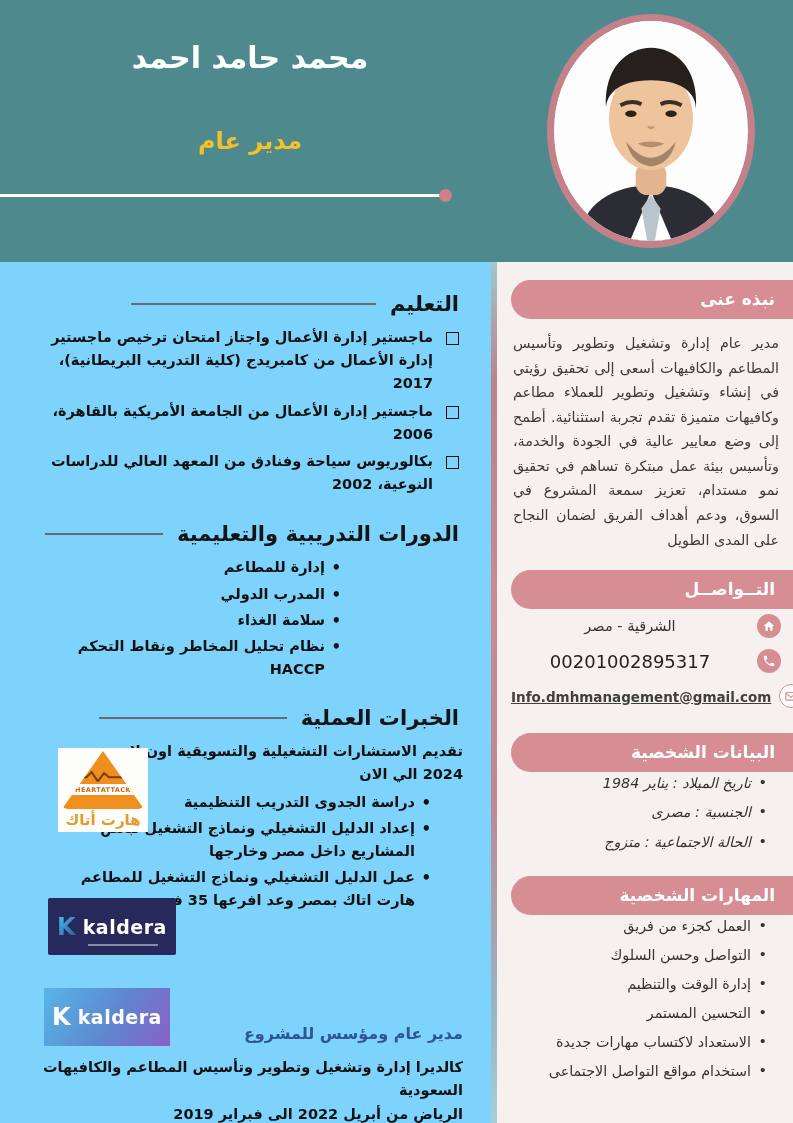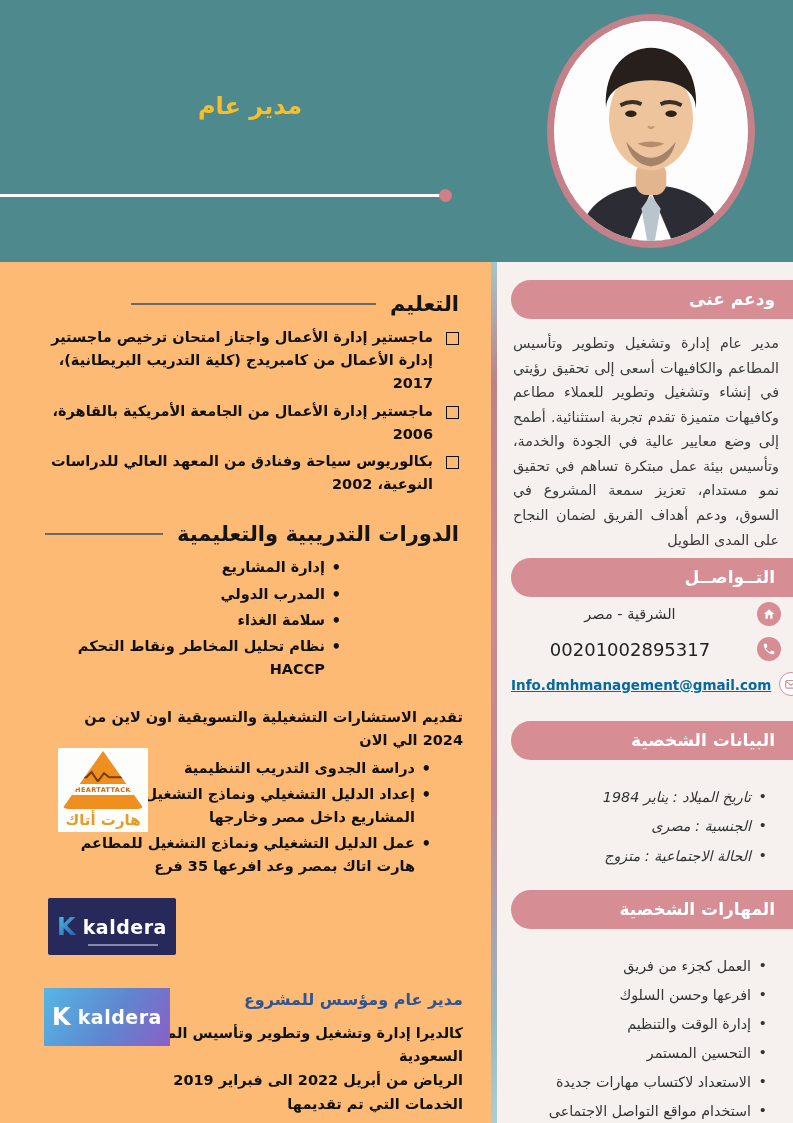--- a/index.html
+++ b/index.html
@@ -12,21 +12,21 @@
   .name{color:#ffffff;font-size:30px;font-weight:bold;letter-spacing:1px;}
   .job-title{color:#f3c02c;font-size:24px;font-weight:bold;margin-top:52px;}
   .header-line{position:absolute;top:194px;left:0;width:440px;height:3px;background:#ffffff;}
   .header-line .dot{position:absolute;right:-12px;top:-5px;width:13px;height:13px;border-radius:50%;background:#cf8087;}
   .photo{position:absolute;top:14px;right:38px;width:208px;height:234px;border-radius:50%;
          border:7px solid #c5818a;background:#ffffff;overflow:hidden;}
   .photo svg{width:100%;height:100%;display:block;}
 
   
   .content{display:flex;height:861px;}
-  .main{flex:1;direction:rtl;padding:26px 28px 0 40px;position:relative;background:#fdba74;}
+  .main{flex:1;direction:rtl;padding:26px 28px 0 40px;position:relative;background:#7dd3fc;}
   .divider{width:6px;background:linear-gradient(180deg,#a3c6c9 0%,#bb8289 14%,#ca8a90 40%,#c08791 62%,#97b7c3 88%,#abced6 100%);}
   .sidebar{width:296px;direction:rtl;background:#f6f1ee;position:relative;}
 
   
   .sec-head{display:flex;align-items:center;gap:14px;margin:4px 4px 10px 0;}
   .sec-head h2{margin:0;font-size:21px;font-weight:bold;color:#151515;}
   .rule{height:2px;background:#6a6a6a;}
   .r1{width:245px;} .r2{width:118px;} .r3{width:188px;}
 
   ul{margin:0;padding:0;list-style:none;}
@@ -51,44 +51,45 @@
   .kal{position:absolute;direction:ltr;display:flex;align-items:center;justify-content:center;gap:7px;color:#fff;}
   .kal .kmark{font-size:24px;font-weight:bold;background:linear-gradient(135deg,#49c7e8,#2e4fa3);-webkit-background-clip:text;background-clip:text;color:transparent;}
   .kal .kname{font-size:19px;font-weight:bold;letter-spacing:.5px;}
   .kal .tag{position:absolute;bottom:9px;right:18px;width:70px;height:2px;background:rgba(255,255,255,.45);}
   .kal1{left:48px;top:636px;width:128px;height:57px;background:#27295a;border-radius:2px;}
   .kal2{left:44px;top:726px;width:126px;height:58px;background:linear-gradient(120deg,#56b6e6 0%,#5f86cf 55%,#8a5fc8 100%);}
 
   
   .banner{margin:0 0 0 14px;background:#d68d93;color:#fff;font-size:17px;font-weight:bold;
           padding:9px 18px 10px;border-radius:20px 0 0 20px;}
-  .about-text{padding:12px 14px 6px 16px;font-size:14.3px;color:#3a3a3a;text-align:justify;line-height:1.72;}
-  .side-list{padding:26px 26px 6px 10px;}
+  .about-text{padding:12px 14px 18px 16px;font-size:14.3px;color:#3a3a3a;text-align:justify;line-height:1.72;}
+  .side-list{padding:0 26px 6px 10px;}
   .side-list li{position:relative;padding:0 16px 7px 0;font-size:14.3px;color:#333;line-height:1.55;}
   .side-list li::before{content:"•";position:absolute;right:0;top:-1px;}
   .personal li{font-style:italic;}
   .gap-s{height:10px;} .gap-m{height:18px;}
 
   .contact{padding:5px 12px 14px 14px;}
   .c-row{display:flex;align-items:center;direction:ltr;margin-bottom:11px;}
   .c-text{flex:1;text-align:center;}
   .c-loc{font-size:14.5px;color:#333;}
   .c-phone{font-size:18px;color:#222;}
-  .c-mail{font-size:13.5px;font-weight:bold;color:#0369a1;text-decoration:underline;}
+  .c-mail{font-size:13.5px;font-weight:bold;color:#404040;text-decoration:underline;}
   .c-icon{width:24px;height:24px;border-radius:50%;background:#d68d93;display:flex;align-items:center;justify-content:center;margin-left:8px;flex:0 0 auto;}
   .c-icon svg{width:14px;height:14px;}
   .c-icon.outline{background:#fff;border:1.6px solid #d68d93;}
 </style>
 </head>
 <body>
 
 <div class="page">
 
   <div class="header">
     <div class="name-block">
+      <div class="name">محمد حامد احمد</div>
       <div class="job-title">مدير عام</div>
     </div>
     <div class="header-line">
         <span class="dot"></span>
       </div>
     <div class="photo">
       <svg viewBox="0 0 200 230">
         <rect width="200" height="230" fill="#fdfdfd"></rect>
         <path d="M100 215 L38 230 L162 230 Z" fill="#f2f2f2"></path>
         <path d="M22 230 C30 190 60 172 100 172 C140 172 170 190 178 230 Z" fill="#2c2c34"></path>
@@ -123,28 +124,32 @@
           <li>بكالوريوس سياحة وفنادق من المعهد العالي للدراسات النوعية، 2002</li>
         </ul>
       </div>
 
       <div class="sec">
         <div class="sec-head">
           <h2>الدورات التدريبية والتعليمية</h2>
           <span class="rule r2"></span>
         </div>
         <ul class="dot-list" style="margin-right:90px;">
-          <li>إدارة المشاريع</li>
+          <li>إدارة للمطاعم</li>
           <li>المدرب الدولي</li>
           <li>سلامة الغذاء</li>
           <li>نظام تحليل المخاطر ونقاط التحكم HACCP</li>
         </ul>
       </div>
 
       <div class="sec">
+        <div class="sec-head">
+          <h2>الخبرات العملية</h2>
+          <span class="rule r3"></span>
+        </div>
         <div class="exp-intro">تقديم الاستشارات التشغيلية والتسويقية اون لاين من 2024 الي الان</div>
         <ul class="dot-list">
           <li>دراسة  الجدوى التدريب التنظيمية</li>
           <li>إعداد الدليل التشغيلي ونماذج التشغيل لبعض المشاريع داخل مصر وخارجها</li>
           <li>عمل الدليل التشغيلي ونماذج التشغيل للمطاعم هارت اتاك بمصر وعد افرعها 35 فرع</li>
         </ul>
 
         <div style="height:100px;"></div>
 
         <div class="role-title">مدير عام ومؤسس للمشروع</div>
@@ -175,21 +180,21 @@
         <span class="kmark" style="color:#fff;background:none;-webkit-text-fill-color:#fff;">K</span>
         <span class="kname">kaldera</span>
       </div>
     </div>
 
     <div class="divider"></div>
 
     <div class="sidebar">
       <div class="gap-m"></div>
 
-      <div class="banner">ودعم عنى</div>
+      <div class="banner">نبذه عنى</div>
       <div class="about-text">مدير عام إدارة وتشغيل وتطوير وتأسيس المطاعم والكافيهات  أسعى إلى تحقيق رؤيتي في إنشاء وتشغيل وتطوير للعملاء مطاعم وكافيهات متميزة تقدم تجربة استثنائية. أطمح إلى وضع معايير عالية في الجودة والخدمة، وتأسيس بيئة عمل مبتكرة تساهم في تحقيق نمو مستدام، تعزيز سمعة المشروع في السوق، ودعم أهداف الفريق لضمان النجاح على المدى الطويل</div>
 
       <div class="banner">التــواصــل</div>
       <div class="contact">
         <div class="c-row">
           <div class="c-text c-loc">الشرقية - مصر</div>
           <div class="c-icon">
             <svg viewBox="0 0 24 24">
                 <path d="M12 4l9 8h-3v8h-4v-6h-4v6H6v-8H3z" fill="#fff"></path>
               </svg>
@@ -218,21 +223,21 @@
       <ul class="side-list personal">
         <li>تاريخ الميلاد : يناير 1984</li>
         <li>الجنسية : مصرى</li>
         <li>الحالة الاجتماعية : متزوج</li>
       </ul>
       <div class="gap-s"></div>
 
       <div class="banner">المهارات الشخصية</div>
       <ul class="side-list">
         <li>العمل كجزء من فريق</li>
-        <li>افرعها وحسن السلوك</li>
+        <li>التواصل وحسن السلوك</li>
         <li>إدارة الوقت والتنظيم</li>
         <li>التحسين المستمر</li>
         <li>الاستعداد لاكتساب مهارات جديدة</li>
         <li>استخدام مواقع التواصل الاجتماعى</li>
       </ul>
       <div class="gap-m"></div>
 
     </div>
   </div>
 </div>

